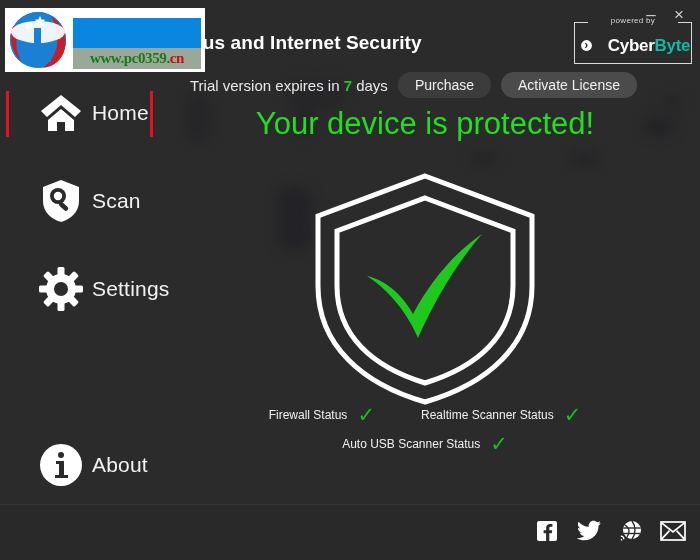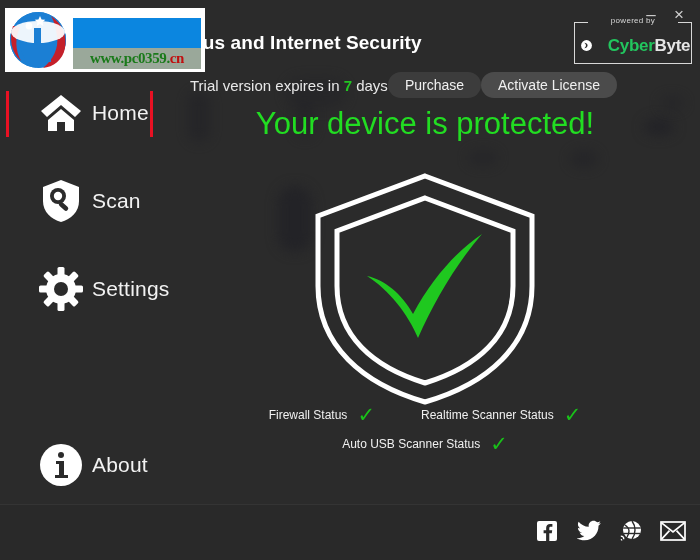--- a/index.html
+++ b/index.html
@@ -27,39 +27,39 @@
   .blob.b7 { left:286px; top:78px;  width:60px; height:30px; border-radius:30px; opacity:.5;}
   .blob.b8 { left:660px; top:96px;  width:24px; height:14px; opacity:.6;}
 
   
   #winctl { position:absolute; top:0; right:0; height:28px; display:flex; align-items:center; gap:2px; padding-right:8px; z-index:40;}
   .wbtn { width:26px; height:26px; display:flex; align-items:center; justify-content:center; color:#cfcfcf; font-size:17px; line-height:1; cursor:pointer; }
 
   
   #header { position:absolute; left:150px; top:0; right:0; height:100px; z-index:10;}
   #apptitle { position:absolute; left:40px; top:32px; color:#ffffff; font-size:19px; font-weight:bold; letter-spacing:.1px; white-space:nowrap;}
-  #trialrow { position:absolute; left:40px; top:72px; display:flex; align-items:center; }
+  #trialrow { position:absolute; left:40px; top:72px; display:flex; align-items:center; gap:10px;}
   #trialtext { color:#e8e8e8; font-size:15px; white-space:nowrap;}
   #trialtext .days { color:#22c522; font-weight:bold; }
   .pill { border-radius:13px; height:26px; padding:0 17px; display:flex; align-items:center; justify-content:center;
           color:#f0f0f0; font-size:14px; cursor:pointer; white-space:nowrap; }
   .pill.dark { background:#3c3c3c; }
   .pill.light { background:#4b4b4b; }
 
   
   #poweredby { position:absolute; right:8px; top:22px; width:118px; height:42px; z-index:12; }
   #poweredby .frame { position:absolute; inset:0; border:1px solid #d8d8d8; border-top-color:transparent; }
   #poweredby .topline-l, #poweredby .topline-r { position:absolute; top:0; height:1px; background:#d8d8d8; }
   #poweredby .topline-l { left:0; width:14px; }
   #poweredby .topline-r { right:0; width:14px; }
   #poweredby .plabel { position:absolute; top:-6px; left:0; right:0; text-align:center; color:#d8d8d8;
                        font-size:8px; letter-spacing:.3px; }
   #poweredby .brand { position:absolute; left:0; right:0; top:14px; text-align:center; font-size:17px; font-weight:bold; letter-spacing:-.3px;}
-  #poweredby .brand .c1 { color:#22c55e;margin-left:32px; }
-  #poweredby .brand .c2 { color:#e5e5e5; }
+  #poweredby .brand .c1 { color:#ffffff;margin-left:32px; }
+  #poweredby .brand .c2 { color:#14b8a6; }
   #poweredby .glyph { position:absolute; left:6px; top:17px; width:13px; height:13px; }
 
   
   #sidebar { position:absolute; left:0; top:0; width:150px; height:500px; z-index:20; }
   .navitem { position:absolute; left:0; width:170px; height:56px; display:flex; align-items:center; cursor:pointer;padding-left:30px; }
   .navitem .ibox { width:62px; display:flex; align-items:center; justify-content:center; }
   .navitem .label { color:#f2f2f2; font-size:21px; letter-spacing:.2px; }
   .navitem.active .bar-l { position:absolute; left:6px;  top:6px; width:3px; height:46px; background:#e81123; }
   .navitem.active .bar-r { position:absolute; left:150px; top:6px; width:3px; height:46px; background:#e81123; }
   .n0 { top:85px; } .n1 { top:173px; } .n2 { top:261px; } .n3 { top:349px; } .n4 { top:437px; }

